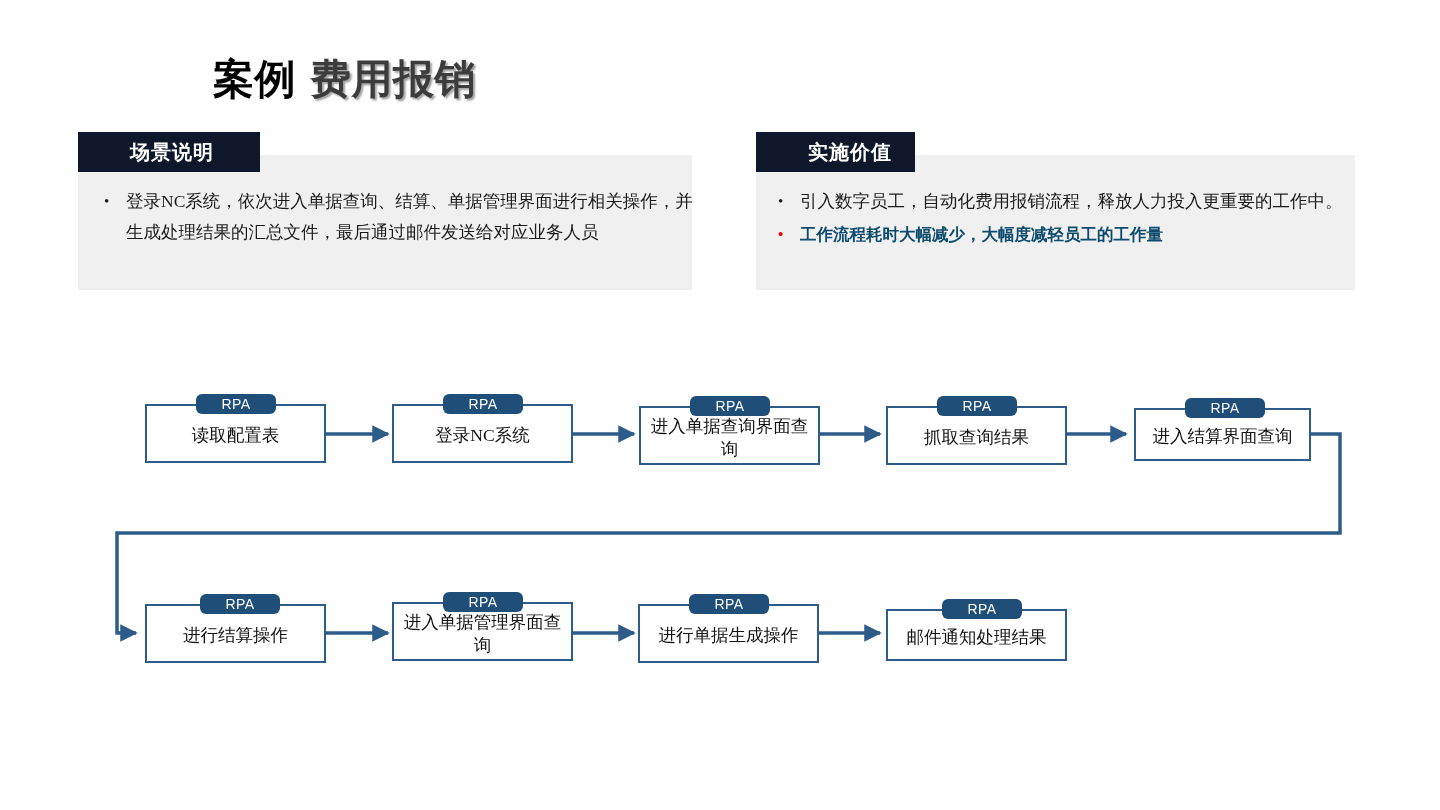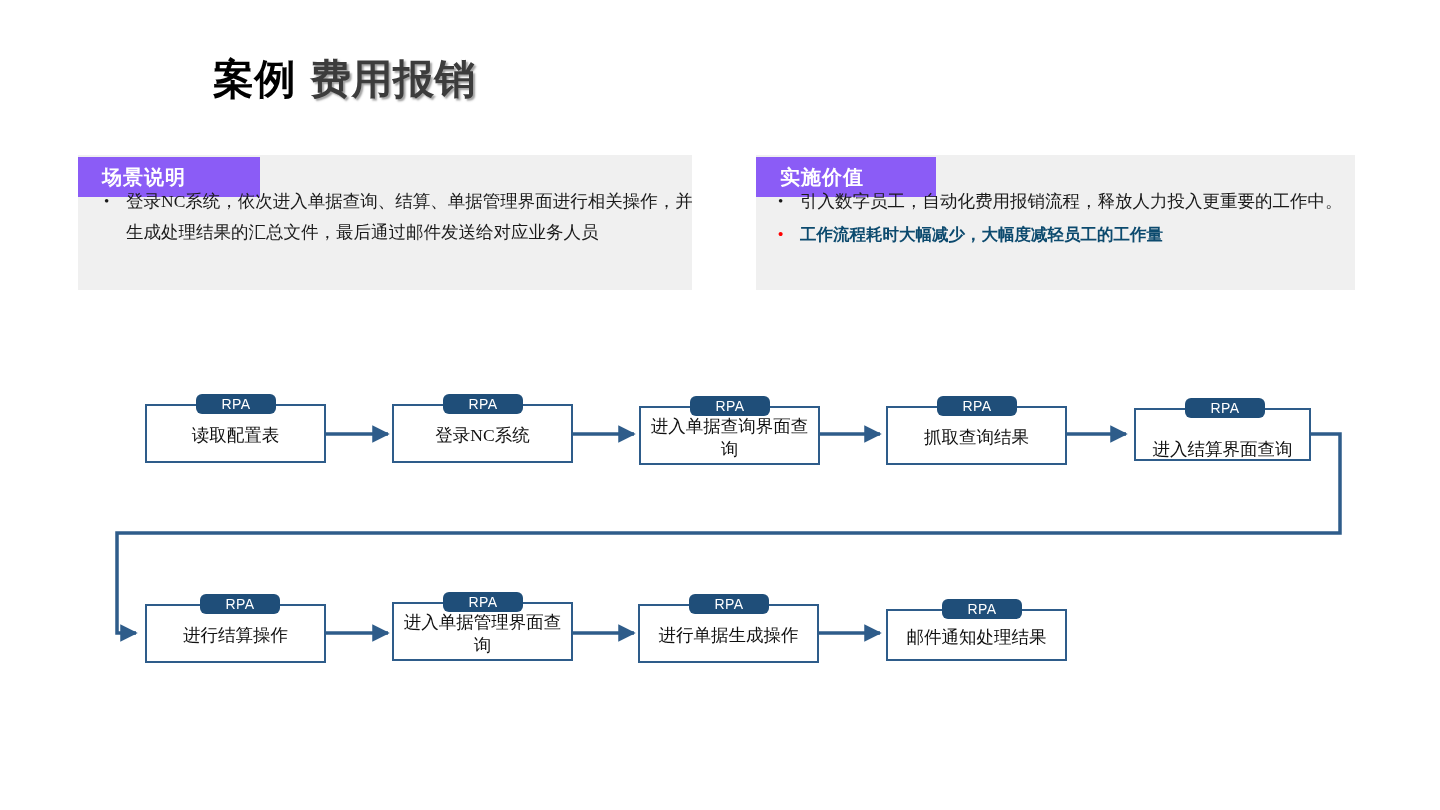--- a/index.html
+++ b/index.html
@@ -39,34 +39,33 @@
   
   .panel {
     position: absolute;
     background: #f0f0f0;
   }
   #panel-scenario { left: 78px;  top: 155px; width: 614px; height: 135px; }
   #panel-value    { left: 756px; top: 155px; width: 599px; height: 135px; }
 
   .panel-header {
     position: absolute;
-    background: #8b5cf6;
+    background: #0f172a;
     color: #ffffff;
     font-family: "Liberation Sans", "DejaVu Sans", sans-serif;
     font-weight: bold;
     font-size: 20px;
     display: flex;
     align-items: center;
-    padding-left: 24px;
+    padding-left: 52px;
     box-sizing: border-box;
     letter-spacing: 1px;
-    margin-top: 25px;
   }
   #header-scenario { left: 78px;  top: 132px; width: 182px; height: 40px; }
-  #header-value    { left: 756px; top: 132px; width: 180px; height: 40px; }
+  #header-value    { left: 756px; top: 132px; width: 159px; height: 40px; }
 
   .bullet-list {
     position: absolute;
     list-style: none;
     margin: 0;
     padding: 0;
   }
   #list-scenario { left: 98px;  top: 186px; width: 612px; }
   #list-value    { left: 772px; top: 186px; width: 610px; }
 
@@ -202,21 +201,21 @@
   <div class="flow-node" style="left:627px; top:406px; width:181px; height:59px;align-items:center;">
     <span class="node-label">进入单据查询界面查询</span>
   </div>
 
   <div class="rpa-badge" style="left:925px; top:396px;">RPA</div>
   <div class="flow-node" style="left:874px; top:406px; width:181px; height:59px;justify-content:center;">
     <span class="node-label">抓取查询结果</span>
   </div>
 
   <div class="rpa-badge" style="left:1173px; top:398px;">RPA</div>
-  <div class="flow-node" style="left:1122px; top:408px; width:177px; height:53px;align-items:flex-end;">
+  <div class="flow-node" style="left:1122px; top:408px; width:177px; height:53px;">
     <span class="node-label">进入结算界面查询</span>
   </div>
 
   <div class="rpa-badge" style="left:188px; top:594px;">RPA</div>
   <div class="flow-node" style="left:133px; top:604px; width:181px; height:59px;">
     <span class="node-label">进行结算操作</span>
   </div>
 
   <div class="rpa-badge" style="left:431px; top:592px;">RPA</div>
   <div class="flow-node" style="left:380px; top:602px; width:181px; height:59px;">

